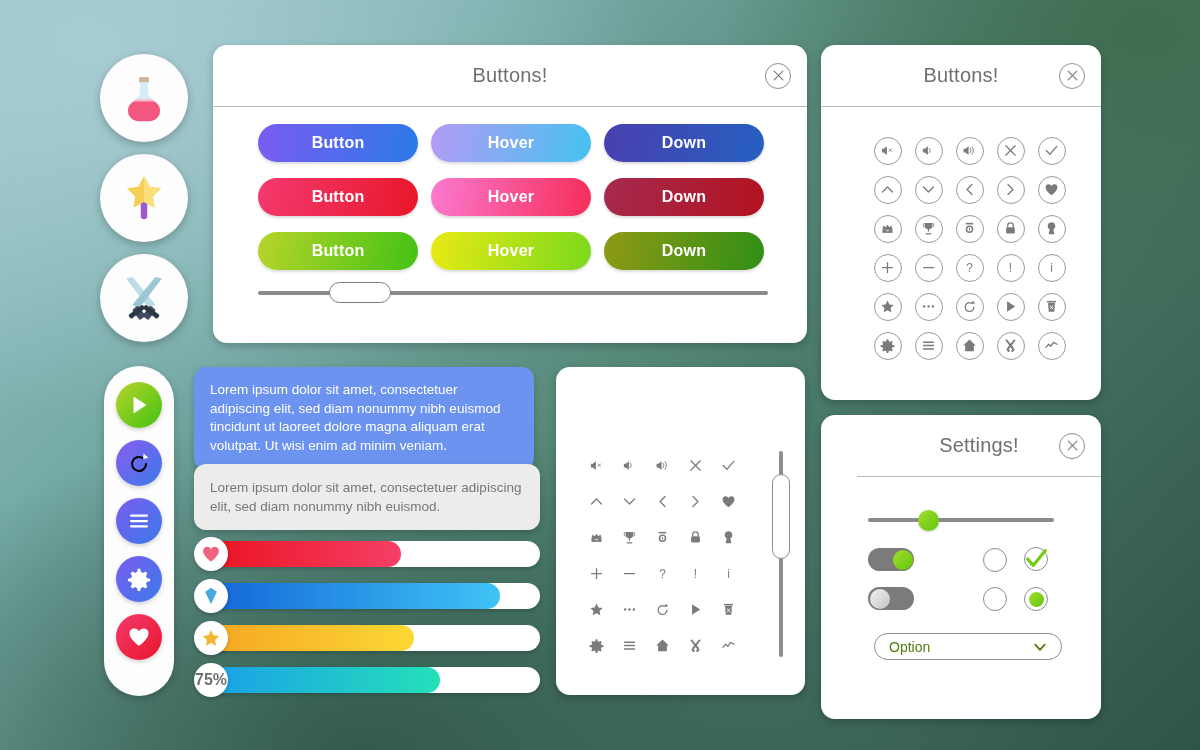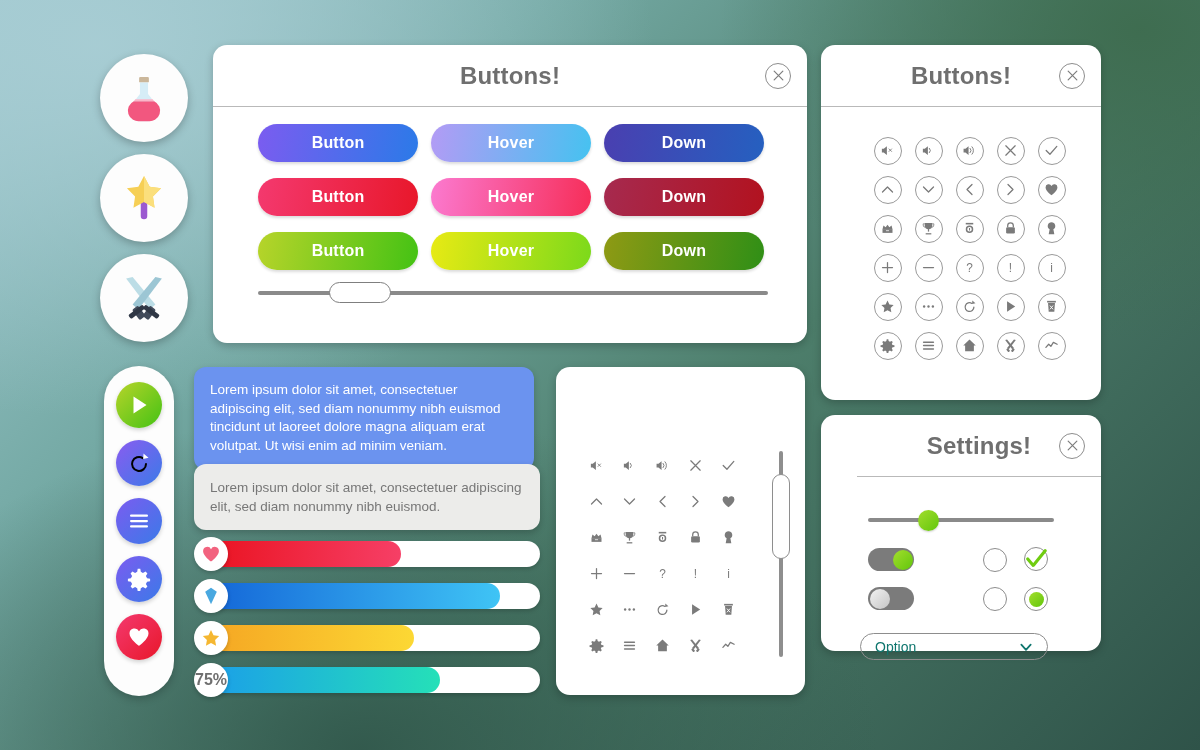--- a/index.html
+++ b/index.html
@@ -22,21 +22,21 @@
     border-radius: 14px;
     box-shadow: 0 3px 9px rgba(0,0,0,0.22);
   }
   .panel-head {
     height: 62px;
     display: flex; align-items: center; justify-content: center;
     position: relative;
     border-bottom: 1px solid #b9b9b9;
   }
   .panel-title {
-    font-size: 24px; font-weight: bold; color: #6f6f6f; letter-spacing: .2px;
+    font-size: 20px; font-weight: normal; color: #6f6f6f; letter-spacing: .2px;
   }
   .close-btn {
     position: absolute; right: 16px; top: 50%; transform: translateY(-50%);
     width: 26px; height: 26px; border-radius: 50%;
     border: 1.6px solid #8d8d8d;
     display: flex; align-items: center; justify-content: center;
     color: #7d7d7d;
   }
   .close-btn svg { width: 13px; height: 13px; }
 
@@ -104,21 +104,21 @@
   .vscroll {
     position: absolute; right: 22px; top: 84px; width: 4px; height: 206px;
     background: #8e8e8e; border-radius: 2px;
   }
   .vscroll-thumb {
     position: absolute; left: -7px; top: 22px; width: 18px; height: 85px;
     background: #fff; border: 1.5px solid #8e8e8e; border-radius: 9px;
   }
 
   
-  #settings-panel { left: 821px; top: 415px; width: 280px; height: 236px; padding-left: 36px; }
+  #settings-panel { left: 821px; top: 415px; width: 280px; height: 304px; padding-left: 36px; }
   .set-slider { position: absolute; left: 47px; top: 95px; width: 186px; height: 20px; }
   .set-slider::before {
     content: ""; position: absolute; left: 0; right: 0; top: 8px;
     height: 4px; background: #8a8a8a; border-radius: 2px;
   }
   .set-knob {
     position: absolute; top: 0; left: 49px; width: 21px; height: 21px;
     border-radius: 50%;
     background: linear-gradient(135deg, #a2dd2c 0%, #63c60c 100%);
     box-shadow: 0 1px 2px rgba(0,0,0,0.2);
@@ -136,24 +136,24 @@
     position: absolute; width: 24px; height: 24px; border-radius: 50%;
     border: 1.6px solid #8d8d8d; background: #fff;
     display: flex; align-items: center; justify-content: center;
   }
   .checkbox .tick { width: 22px; height: 22px; }
   .radio .dot {
     width: 15px; height: 15px; border-radius: 50%;
     background: linear-gradient(135deg,#a3de2d 0%,#62c60c 100%);
   }
   .dropdown {
-    position: absolute; left: 39px; top: 218px; width: 188px; height: 27px;
+    position: absolute; left: 53px; top: 218px; width: 188px; height: 27px;
     border: 1.4px solid #8d8d8d; border-radius: 14px;
     display: flex; align-items: center; padding: 0 14px;
-    color: #0f766e; font-size: 14px;
+    color: #4d7c0f; font-size: 14px;
   }
   .dropdown .dd-label { flex: 1; }
   .dropdown svg { width: 14px; height: 14px; fill: #6f6f6f; }
 
   
   #vtoolbar {
     position: absolute; left: 104px; top: 366px;
     width: 70px; height: 330px; border-radius: 35px;
     background: #fdfdfd; box-shadow: 0 3px 8px rgba(0,0,0,0.22);
     display: flex; flex-direction: column; align-items: center;

